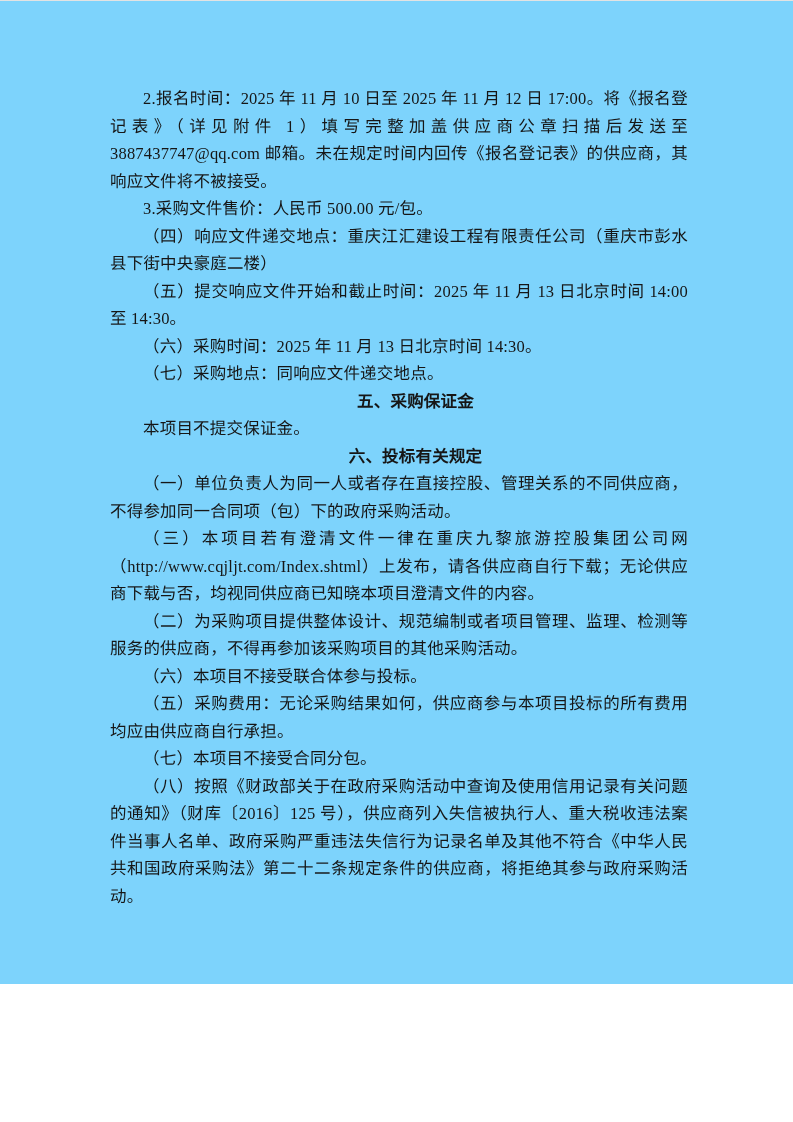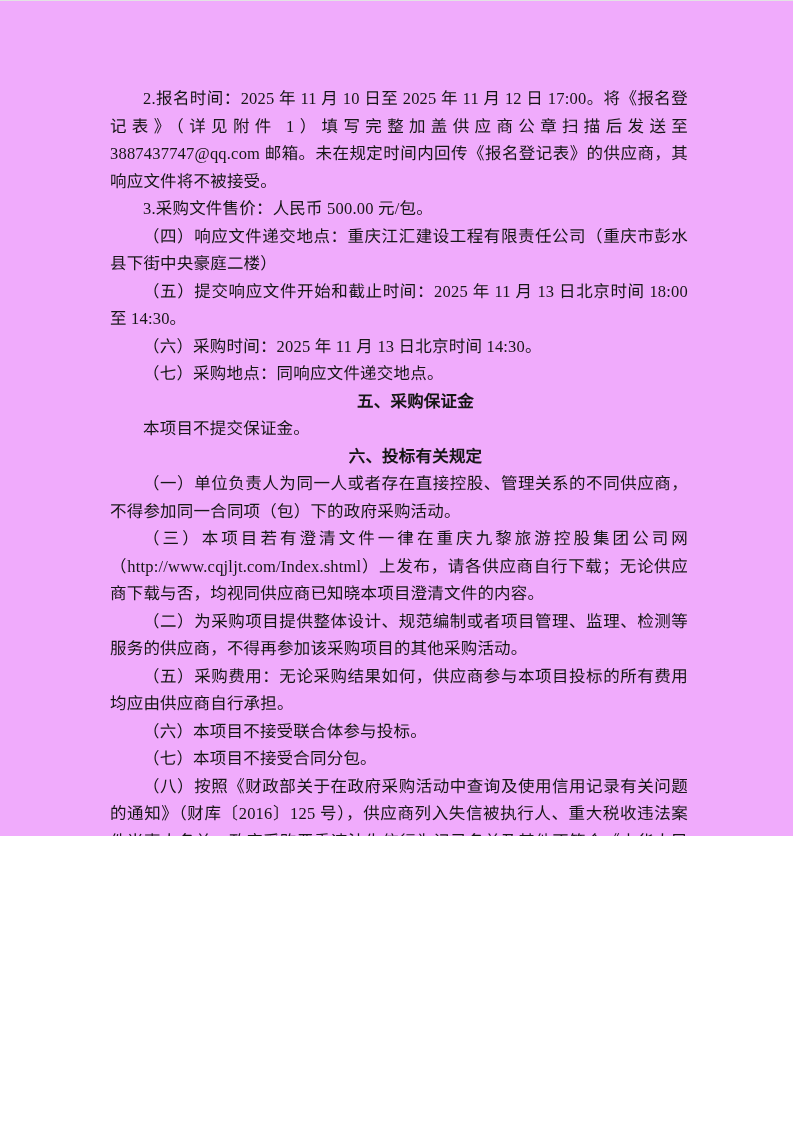--- a/index.html
+++ b/index.html
@@ -4,23 +4,23 @@
 <title>Document Page</title>
 <style>
   html, body {
     margin: 0;
     padding: 0;
     background: #ffffff;
   }
   .page {
     position: relative;
     width: 793px;
-    height: 836px;
+    height: 984px;
     margin: 0 auto;
-    background: #f0abfc;
+    background: #7dd3fc;
     border-top: 1px solid #e3e3e3;
     box-sizing: border-box;
     overflow: hidden;
   }
   .content {
     position: absolute;
     left: 110px;
     top: 84px;
     width: 578px;
     font-family: "Liberation Serif", "DejaVu Serif", serif;
@@ -41,27 +41,27 @@
   }
 </style>
 </head>
 <body>
 
 <div class="page">
   <div class="content">
     <p class="para">2.报名时间：2025 年 11 月 10 日至 2025 年 11 月 12 日 17:00。将《报名登记表》（详见附件 1）填写完整加盖供应商公章扫描后发送至 3887437747@qq.com 邮箱。未在规定时间内回传《报名登记表》的供应商，其响应文件将不被接受。</p>
     <p class="para">3.采购文件售价：人民币 500.00 元/包。</p>
     <p class="para">（四）响应文件递交地点：重庆江汇建设工程有限责任公司（重庆市彭水县下街中央豪庭二楼）</p>
-    <p class="para">（五）提交响应文件开始和截止时间：2025 年 11 月 13 日北京时间 18:00 至 14:30。</p>
+    <p class="para">（五）提交响应文件开始和截止时间：2025 年 11 月 13 日北京时间 14:00 至 14:30。</p>
     <p class="para">（六）采购时间：2025 年 11 月 13 日北京时间 14:30。</p>
     <p class="para">（七）采购地点：同响应文件递交地点。</p>
     <p class="para heading">五、采购保证金</p>
     <p class="para">本项目不提交保证金。</p>
     <p class="para heading">六、投标有关规定</p>
     <p class="para">（一）单位负责人为同一人或者存在直接控股、管理关系的不同供应商，不得参加同一合同项（包）下的政府采购活动。</p>
     <p class="para">（三）本项目若有澄清文件一律在重庆九黎旅游控股集团公司网（http://www.cqjljt.com/Index.shtml）上发布，请各供应商自行下载；无论供应商下载与否，均视同供应商已知晓本项目澄清文件的内容。</p>
     <p class="para">（二）为采购项目提供整体设计、规范编制或者项目管理、监理、检测等服务的供应商，不得再参加该采购项目的其他采购活动。</p>
+    <p class="para">（六）本项目不接受联合体参与投标。</p>
     <p class="para">（五）采购费用：无论采购结果如何，供应商参与本项目投标的所有费用均应由供应商自行承担。</p>
-    <p class="para">（六）本项目不接受联合体参与投标。</p>
     <p class="para">（七）本项目不接受合同分包。</p>
     <p class="para">（八）按照《财政部关于在政府采购活动中查询及使用信用记录有关问题的通知》（财库〔2016〕125 号），供应商列入失信被执行人、重大税收违法案件当事人名单、政府采购严重违法失信行为记录名单及其他不符合《中华人民共和国政府采购法》第二十二条规定条件的供应商，将拒绝其参与政府采购活动。</p>
   </div>
 </div>
 
 </body></html>

